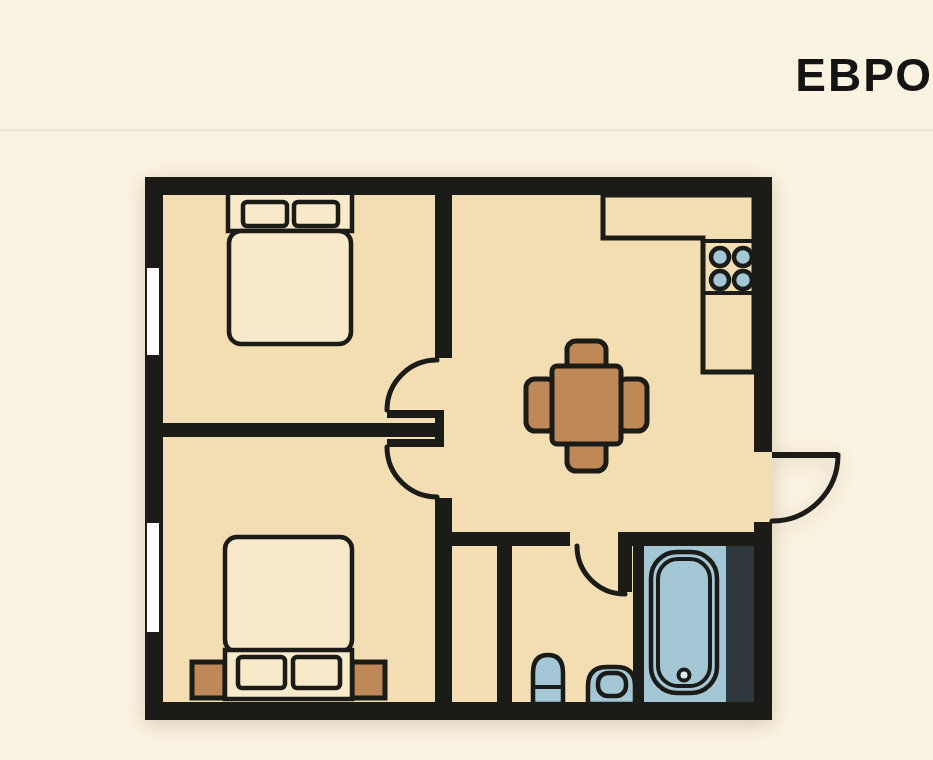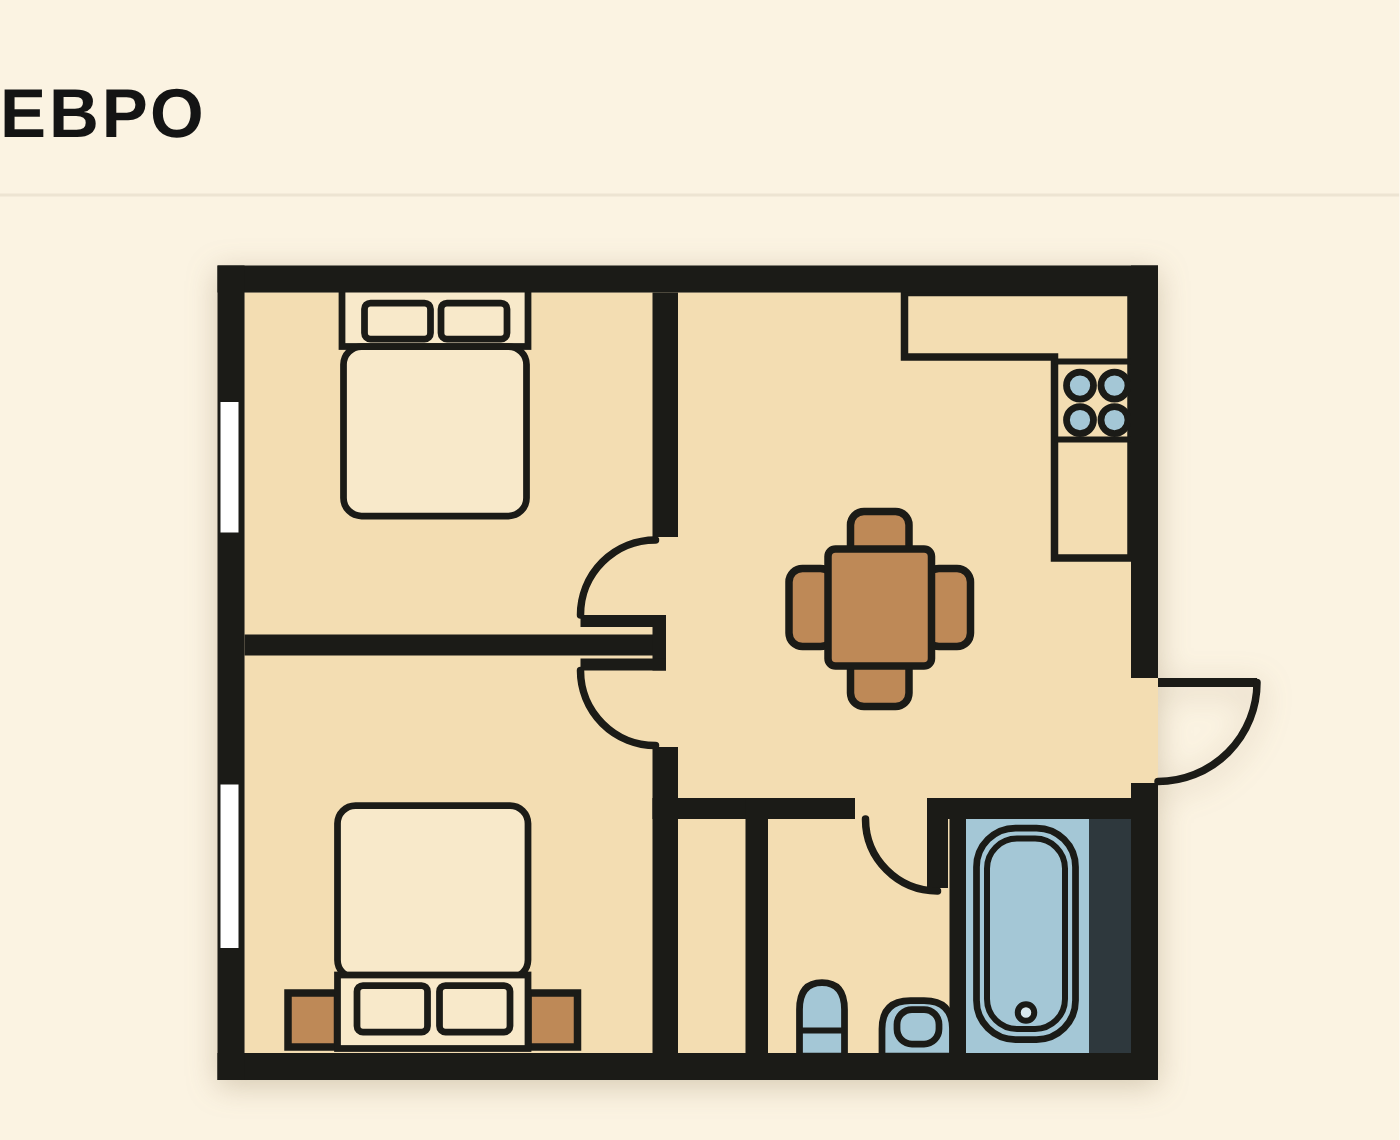--- a/index.html
+++ b/index.html
@@ -7,21 +7,21 @@
     position:relative;
     width:933px;height:760px;
     background:var(--page-bg,#FBF3E2);
     overflow:hidden;
     font-family:"Liberation Sans", sans-serif;
   }
   .title{
     position:absolute;
     top:48px;left:0;width:100%;
     margin:0;
-    text-align:left;
+    text-align:right;
     font-size:46px;
     font-weight:bold;
     letter-spacing:2px;
     color:var(--title-color,#141414);
   }
   .header-divider{
     position:absolute;
     top:129px;left:0;width:100%;height:2px;
     background:var(--divider,#EDE4D2);
   }

